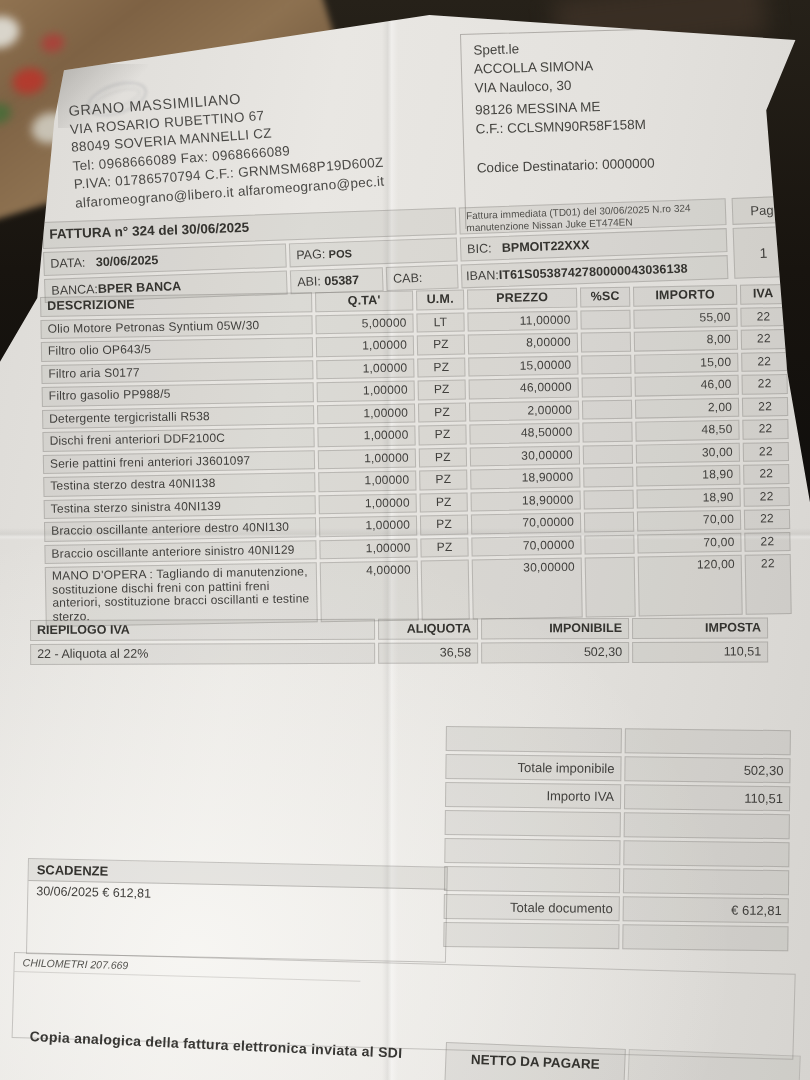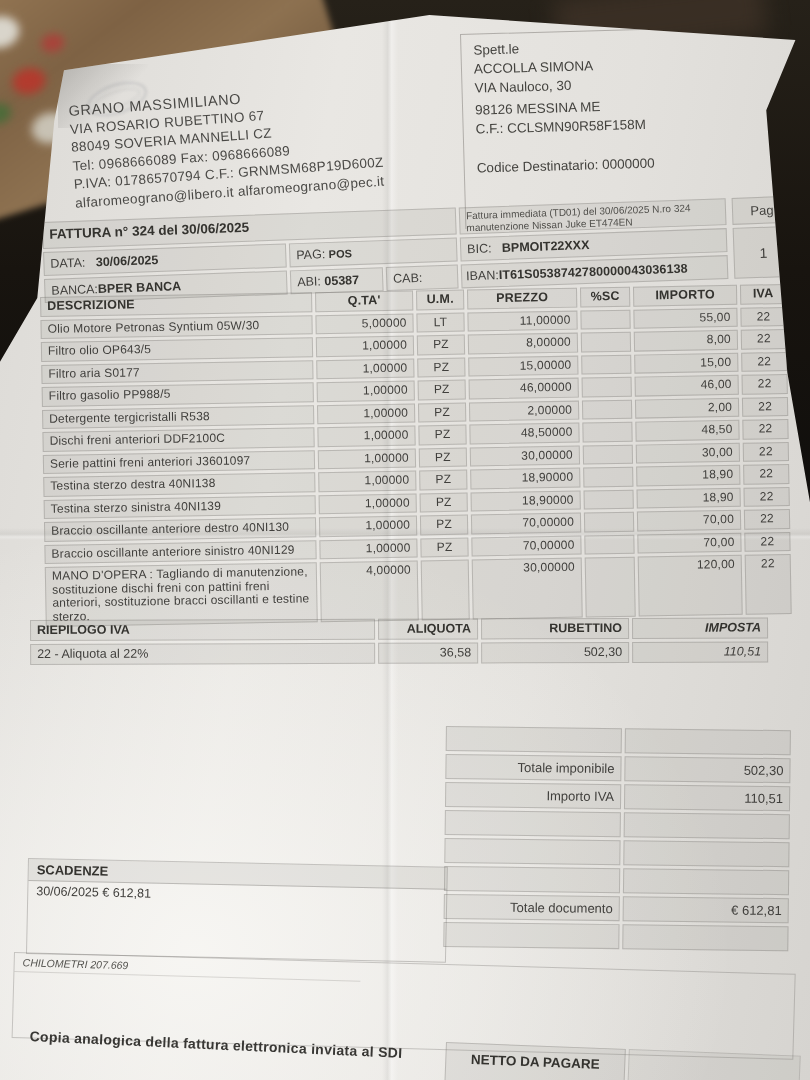--- a/index.html
+++ b/index.html
@@ -68,21 +68,21 @@
   .pag-value{height:51px;text-align:center;font-size:14px;display:flex;align-items:center;justify-content:center;}
   
   .items{position:absolute;left:40px;top:294px;width:748px;transform:rotate(-1deg);transform-origin:left top;
     font-size:12px;line-height:13.5px;letter-spacing:.2px;}
   .items .hrow .cell{font-weight:bold;color:#34332f;font-size:12.5px;}
   .cd{width:272px;} .cq{width:98px;} .cu{width:48px;} .cp{width:110px;} .cs{width:50px;} .ci{width:104px;} .cv{width:46px;}
   
   .riep{position:absolute;left:30px;top:617px;width:758px;transform:rotate(-.2deg);transform-origin:left top;
     font-size:12.5px;line-height:15px;}
   .riep .hrow .cell{font-weight:bold;color:#34332f;}
-  .ra{width:345px;} .rb{width:100px;} .rc{width:148px;} .rd{width:136px;font-style:italic;}
+  .ra{width:345px;} .rb{width:100px;} .rc{width:148px;} .rd{width:136px;}
   
   .totals{position:absolute;left:446px;top:723px;width:348px;transform:rotate(.7deg);transform-origin:left top;
     font-size:13px;}
   .totals .cell{height:25px;line-height:19px;}
   .tl{width:176px;text-align:right;} .tv{width:166px;text-align:right;}
   
   .scad{position:absolute;left:28px;top:858px;width:420px;height:96px;transform:rotate(1.2deg);transform-origin:left top;
     border:1px solid rgba(110,107,102,.35);box-sizing:border-box;font-size:12.5px;}
   .scad .hd{background:rgba(125,122,117,.12);border-bottom:1px solid rgba(110,107,102,.35);
     font-weight:bold;color:#34332f;padding:3px 8px;font-size:13px;}
@@ -310,21 +310,21 @@
             <div class="cell ci r">120,00</div>
             <div class="cell cv c">22</div>
           </div>
         </div>
     </div>
 
     <div class="riep">
       <div class="trow hrow">
         <div class="cell ra">RIEPILOGO IVA</div>
         <div class="cell rb r">ALIQUOTA</div>
-        <div class="cell rc r">RUBETTINO</div>
+        <div class="cell rc r">IMPONIBILE</div>
         <div class="cell rd r">IMPOSTA</div>
       </div>
       <div>
 
           <div class="trow">
             <div class="cell ra">22 - Aliquota al 22%</div>
             <div class="cell rb r">36,58</div>
             <div class="cell rc r">502,30</div>
             <div class="cell rd r">110,51</div>
           </div>

